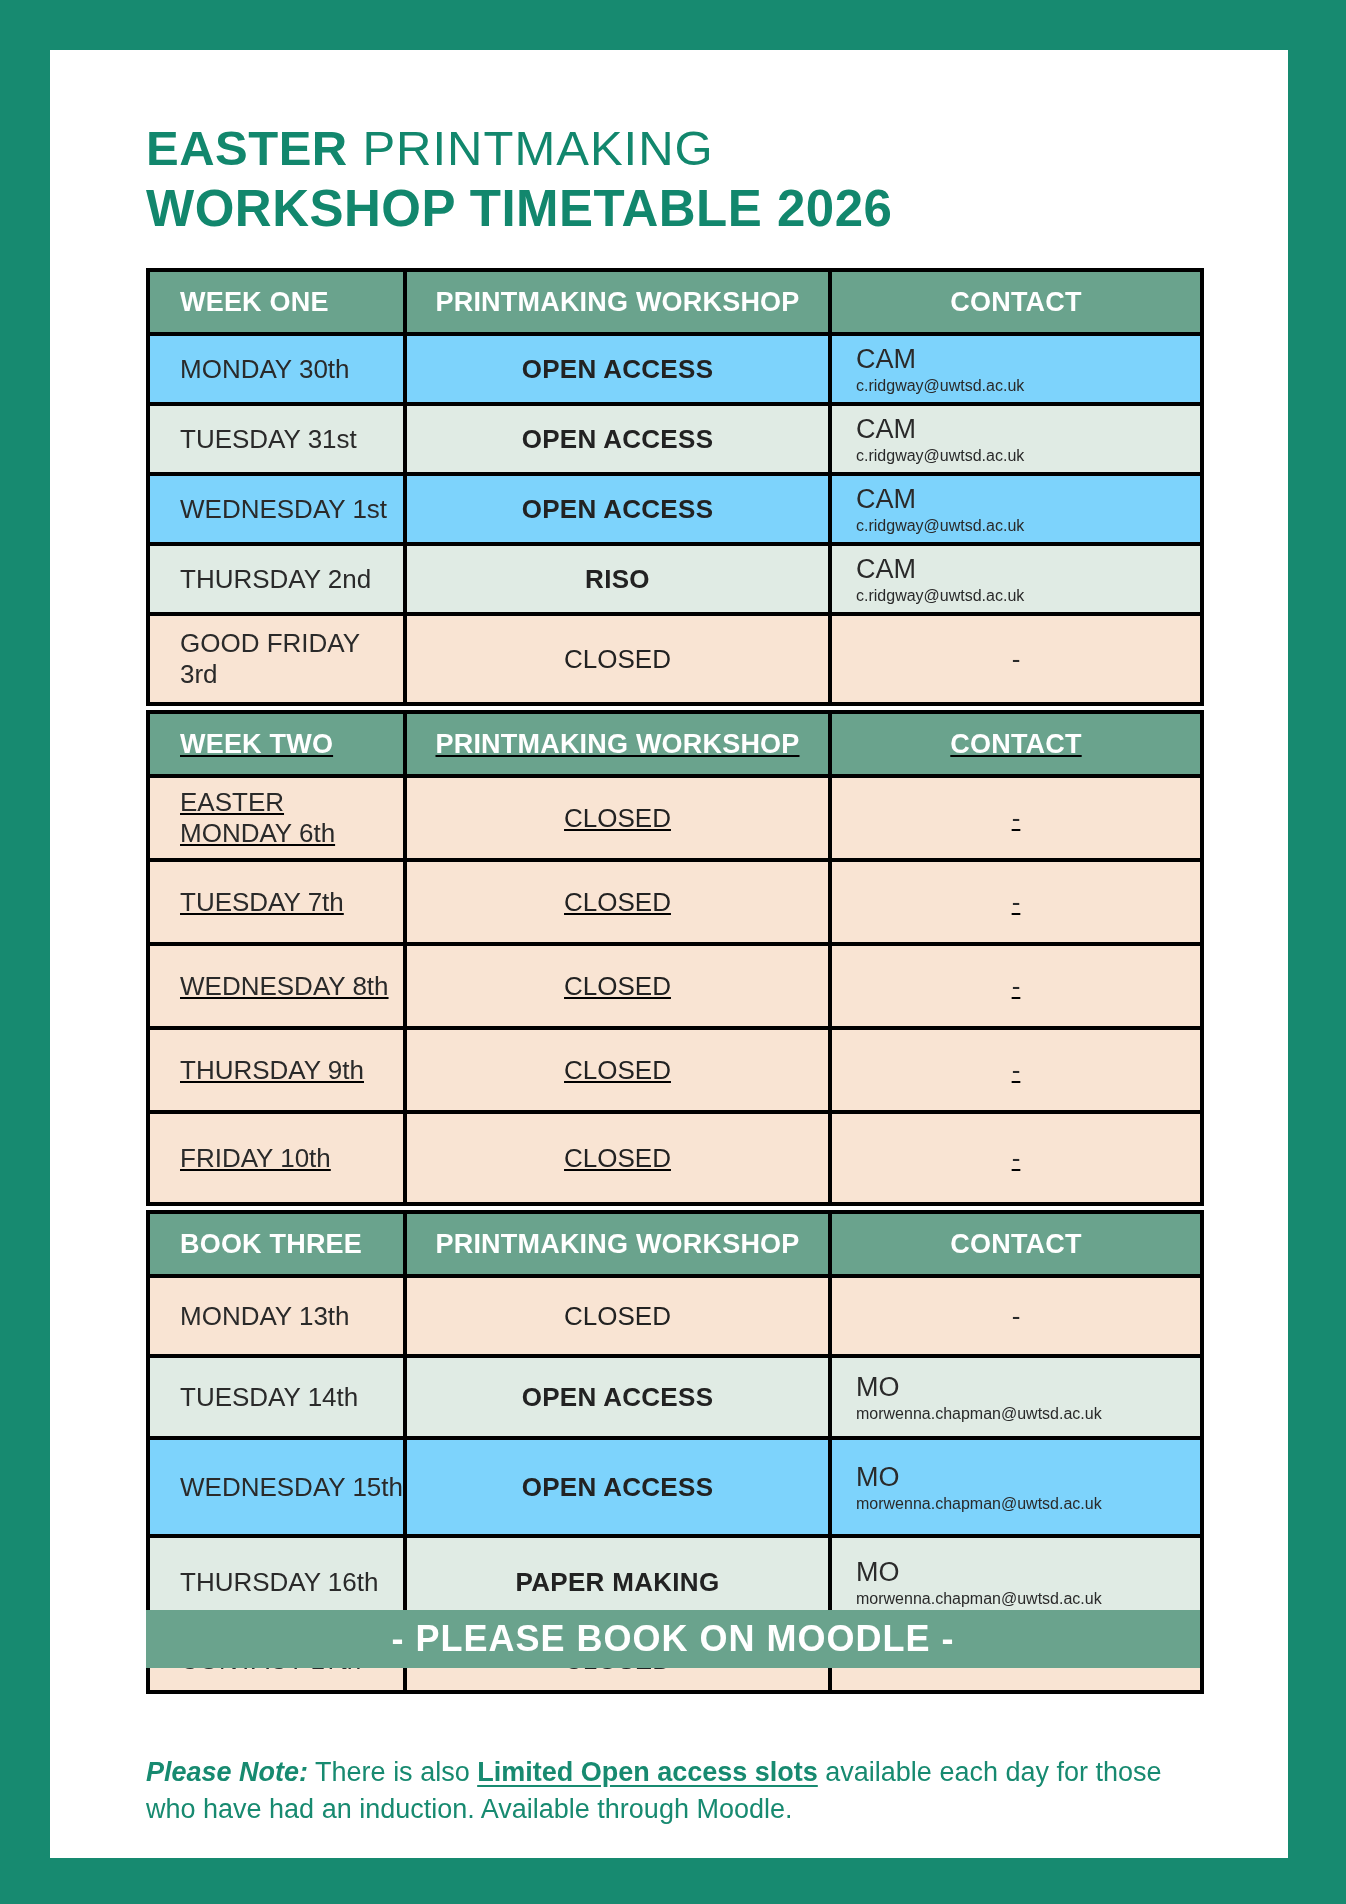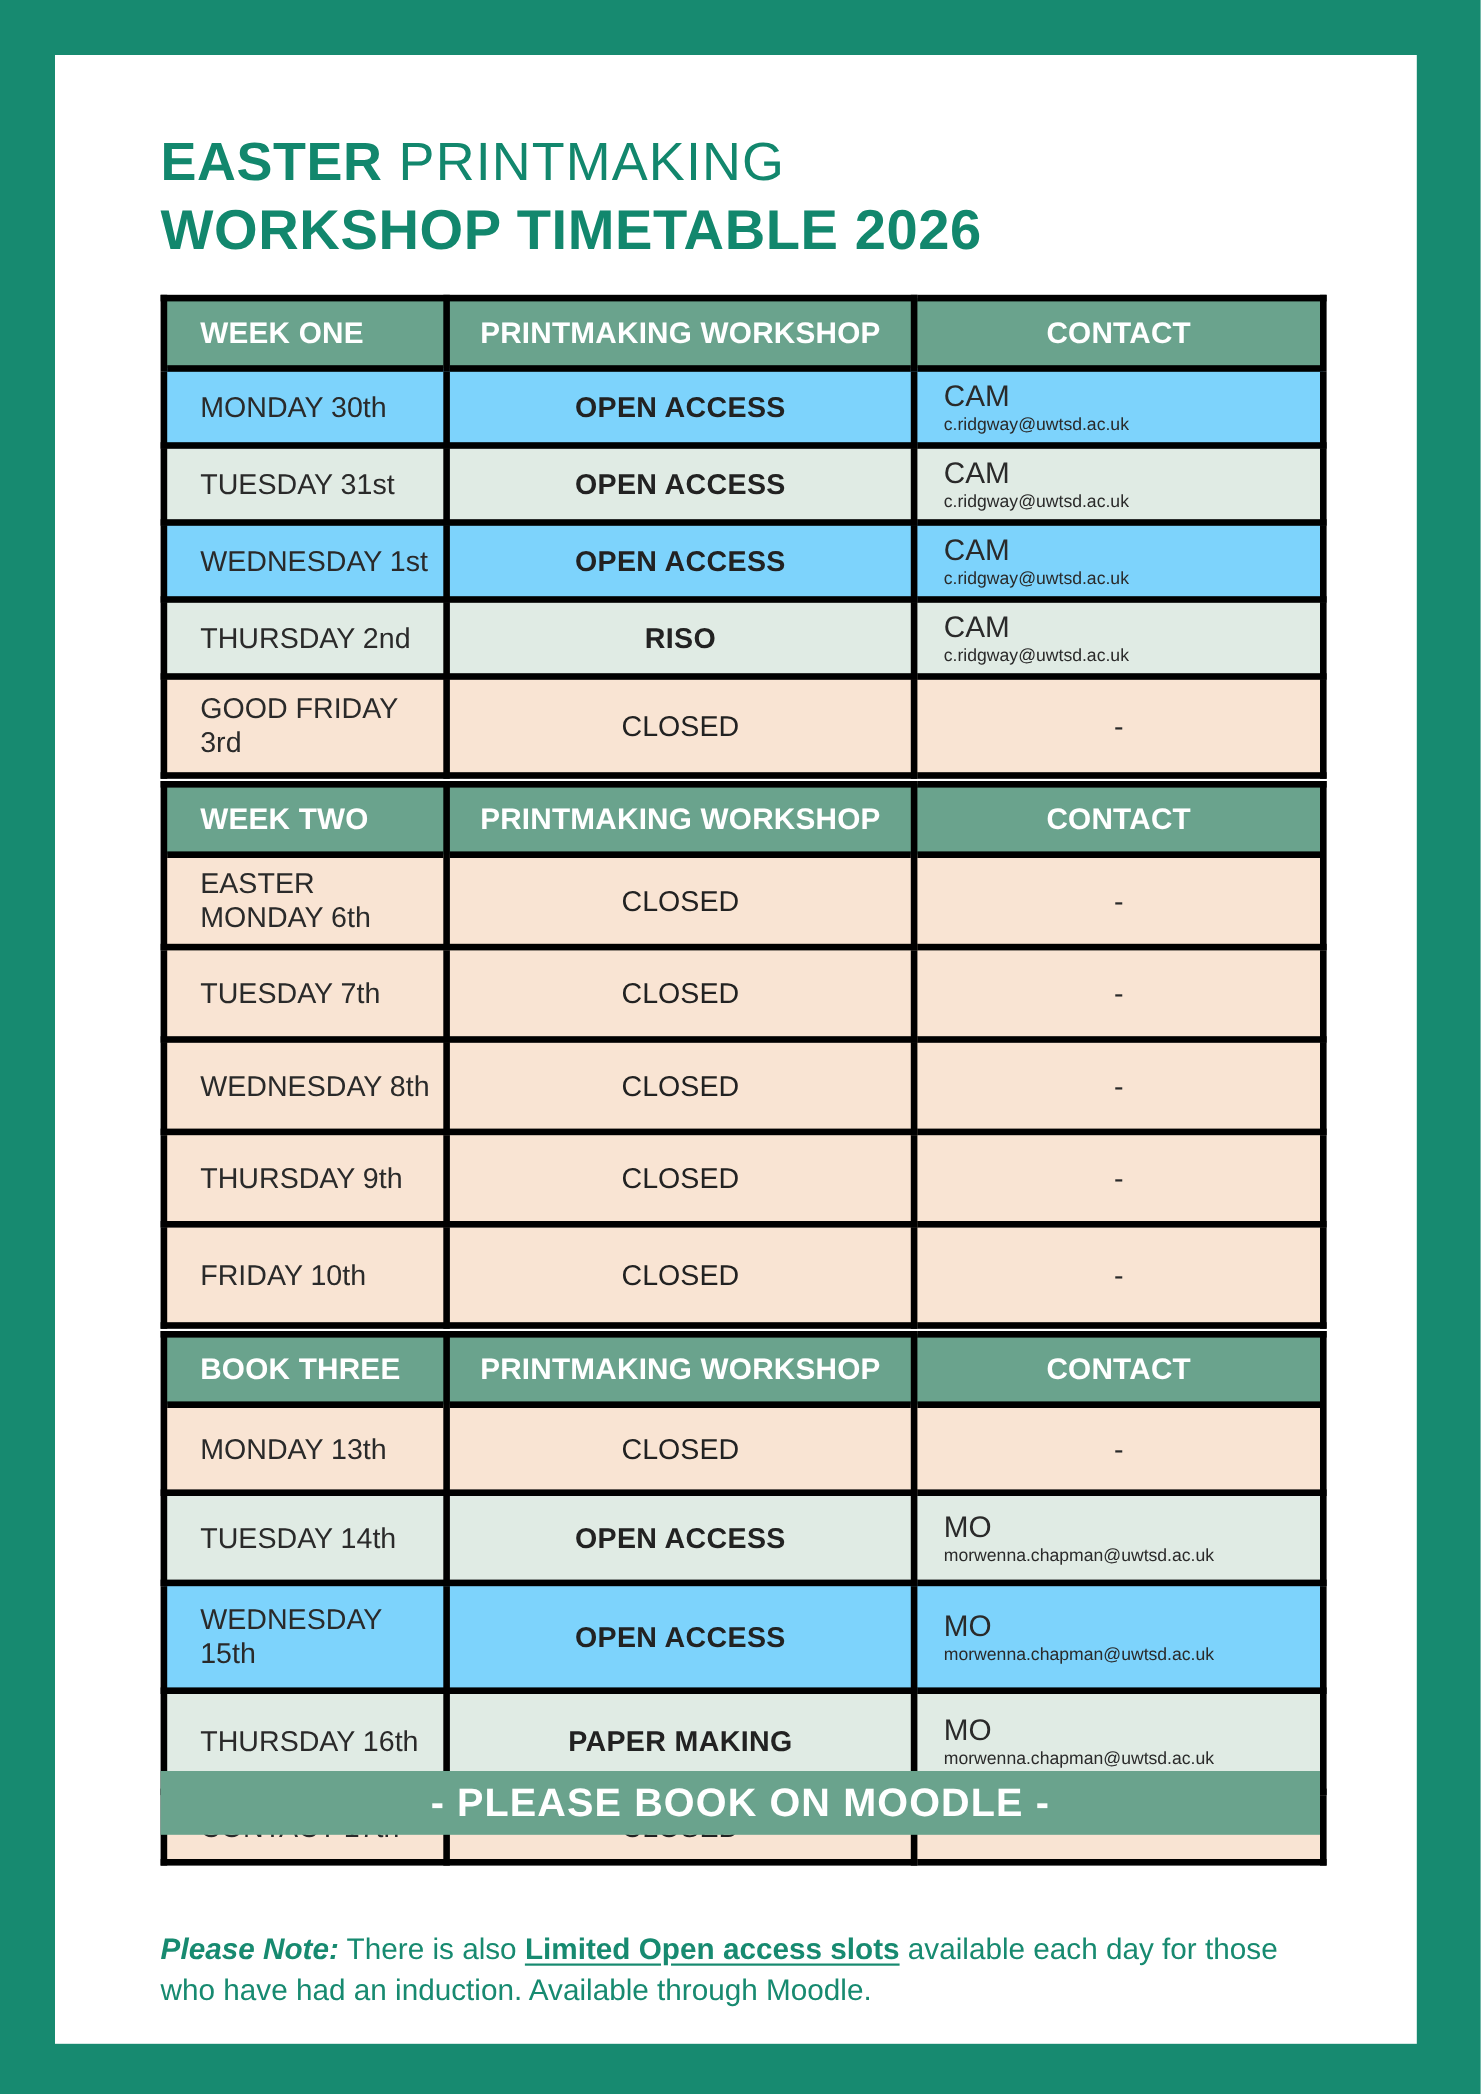--- a/index.html
+++ b/index.html
@@ -26,21 +26,21 @@
   table.week {
     width: 1054px;
     border-collapse: collapse;
     table-layout: fixed;
     border: 3px solid #17866e;
   }
   table.week col.c1 { width: 257px; }
   table.week col.c2 { width: 425px; }
   table.week col.c3 { width: 372px; }
   table.week th, table.week td {
-    border: 6px solid #000000;
+    border: 4px solid #000000;
     vertical-align: middle;
   }
   tr.head { height: 64px; background: #6aa38d; }
   tr.head th {
     color: #ffffff; font-size: 27px; font-weight: 700; letter-spacing: 0.2px;
     text-align: center; border-bottom: 3px solid #17866e;
   }
   tr.head th.week-name { text-align: left; padding-left: 30px; }
 
   td.day {
@@ -53,21 +53,21 @@
   td.contact { text-align: left; padding-left: 24px; color: #2a2a2a; }
   td.contact .c-name  { font-size: 27px; line-height: 34px; }
   td.contact .c-email { font-size: 16px; line-height: 20px; }
   td.contact.dash { text-align: center; font-size: 26px; padding-left: 0; }
 
   tr.row-white { background: #7dd3fc; }
   tr.row-green { background: #e0ebe4; }
   tr.row-peach { background: #f9e4d3; }
 
   .tbl-1 { top: 268px; }
-  .tbl-2 { top: 710px; }
+  .tbl-2 { top: 710px; text-decoration: underline; }
   .tbl-3 { top: 1210px; }
 
   
   .banner {
     top: 1610px; height: 58px;
     background: #6aa38d;
     display: flex; align-items: center; justify-content: center;
   }
   .banner-text {
     color: #ffffff; font-size: 36px; font-weight: 700; letter-spacing: 1px;

